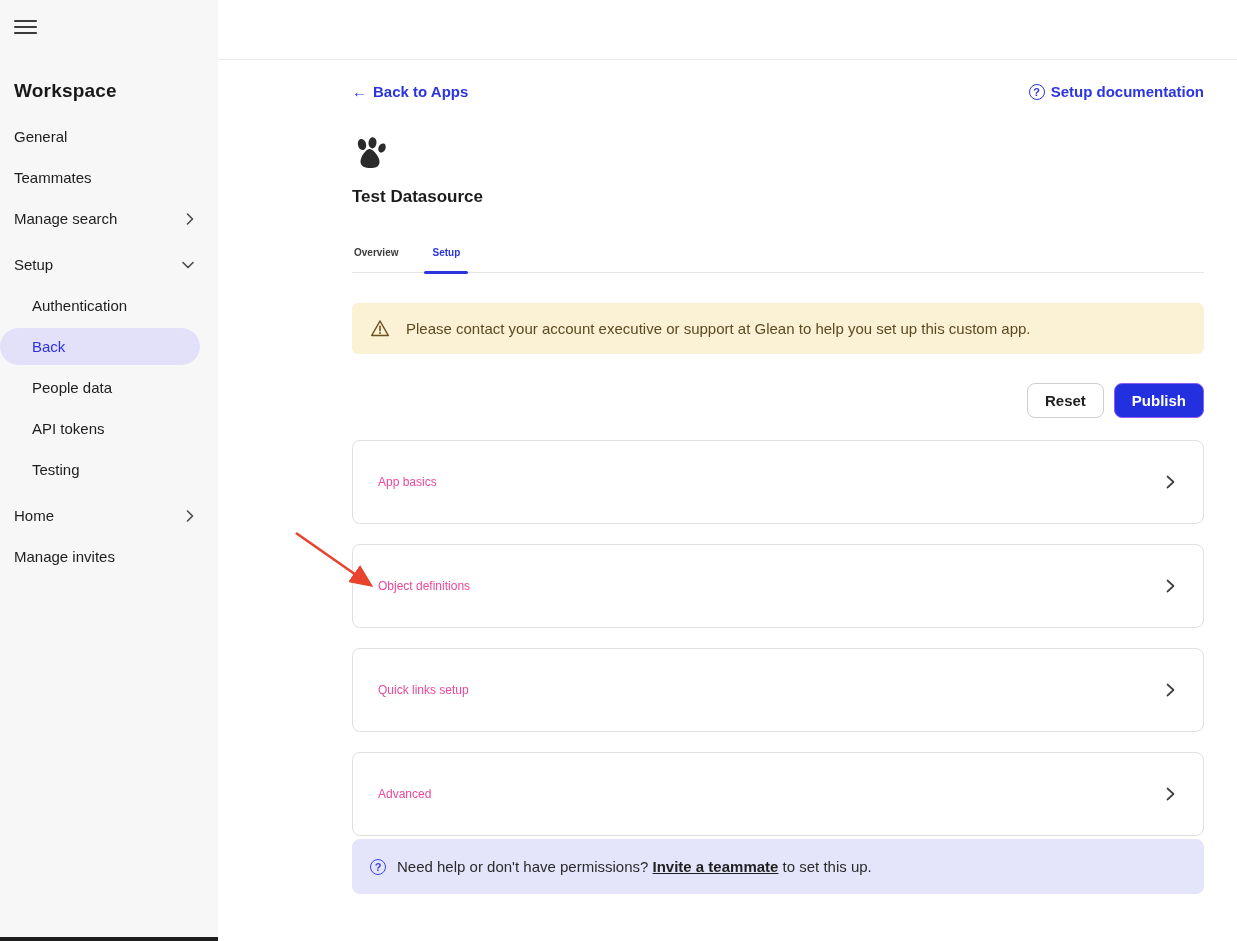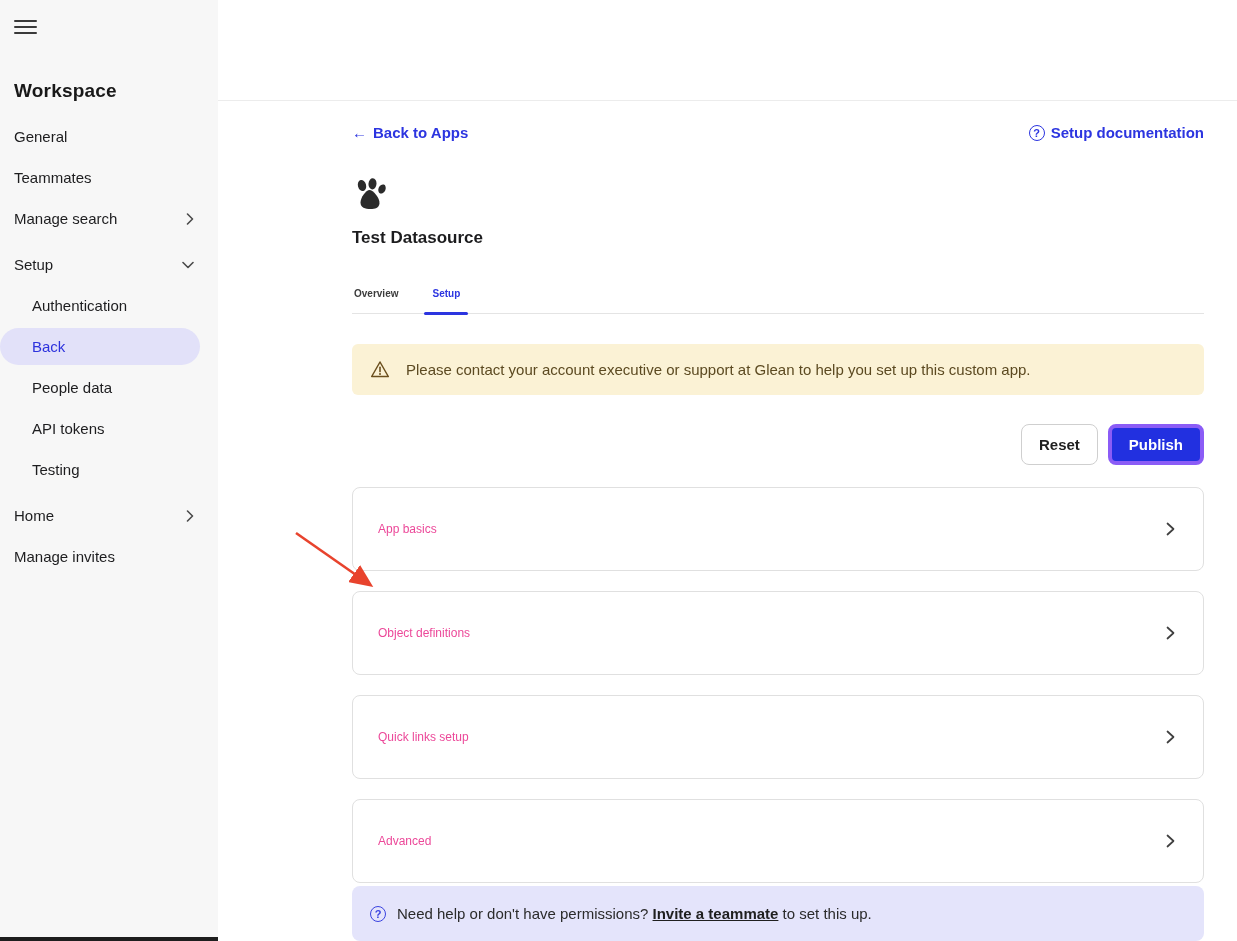--- a/index.html
+++ b/index.html
@@ -1,18 +1,18 @@
 <!DOCTYPE html>
 <html><head>
 <meta charset="utf-8">
 <style>
   * { margin:0; padding:0; box-sizing:border-box; }
   html,body { width:1237px; height:941px; overflow:hidden; background:#fff;
     font-family:"Liberation Sans", sans-serif; color:#1f1f1f; }
-  .app { display:flex; width:1237px; height:941px;align-items:flex-end; }
+  .app { display:flex; width:1237px; height:941px; }
 
   
   .sidebar { position:relative; width:218px; height:941px; background:#f7f7f7; flex:0 0 218px; }
   .hamburger { margin:20px 0 0 14px; width:23px; cursor:pointer; }
   .hamburger .bar { height:2px; background:#3a3a3a; margin-bottom:4px; border-radius:1px; }
   .sb-title { font-size:19px; font-weight:700; color:#181818; margin:46px 0 14px 14px; letter-spacing:.2px; }
   .sb-item { display:flex; align-items:center; justify-content:space-between;
     height:41px; margin:0 10px 0 0; padding:0 14px 0 14px; font-size:15px; color:#1d1d1f; cursor:pointer; }
   .sb-item.indent { padding-left:32px; }
   .sb-item.active-pill { background:#e2e1f9; border-radius:20px; height:37px; margin:2px 18px 2px 0; }
@@ -42,21 +42,21 @@
   .tab.active { color:#2c35e0; }
   .tab.active::after { content:""; position:absolute; left:-6px; right:-6px; bottom:-2px; height:3px; background:#2c35e0; border-radius:2px; }
 
   .banner { margin-top:30px; background:#fbf2d5; border-radius:6px; padding:16px 18px;
     display:flex; align-items:center; gap:16px; }
   .banner-text { font-size:15px; color:#5c4a21; }
 
   .actions { margin-top:29px; display:flex; justify-content:flex-end; gap:10px; }
   .btn { font-family:inherit; font-size:15px; font-weight:700; border-radius:8px; padding:8px 17px; cursor:pointer; }
   .btn-secondary { background:#fff; border:1px solid #cfcfcf; color:#1f1f1f; }
-  .btn-primary { background:#2230e0; border:4px solid #8b5cf6; color:#fff; }
+  .btn-primary { background:#2230e0; border:1px solid #8b5cf6; color:#fff; }
 
   .cards { margin-top:22px; }
   .card { height:84px; border:1px solid #e0e0e0; border-radius:8px; background:#fff;
     display:flex; align-items:center; justify-content:space-between;
     padding:0 28px 0 25px; margin-bottom:20px; cursor:pointer; }
   .card-title { font-size:12px; font-weight:500; color:#ec4899; }
 
   .note { background:#e4e4fb; border-radius:8px; padding:19px 18px; margin-top:3px;
     display:flex; align-items:center; gap:11px; }
   .note .q-circle { border-color:#3a43e0; color:#3a43e0; }

